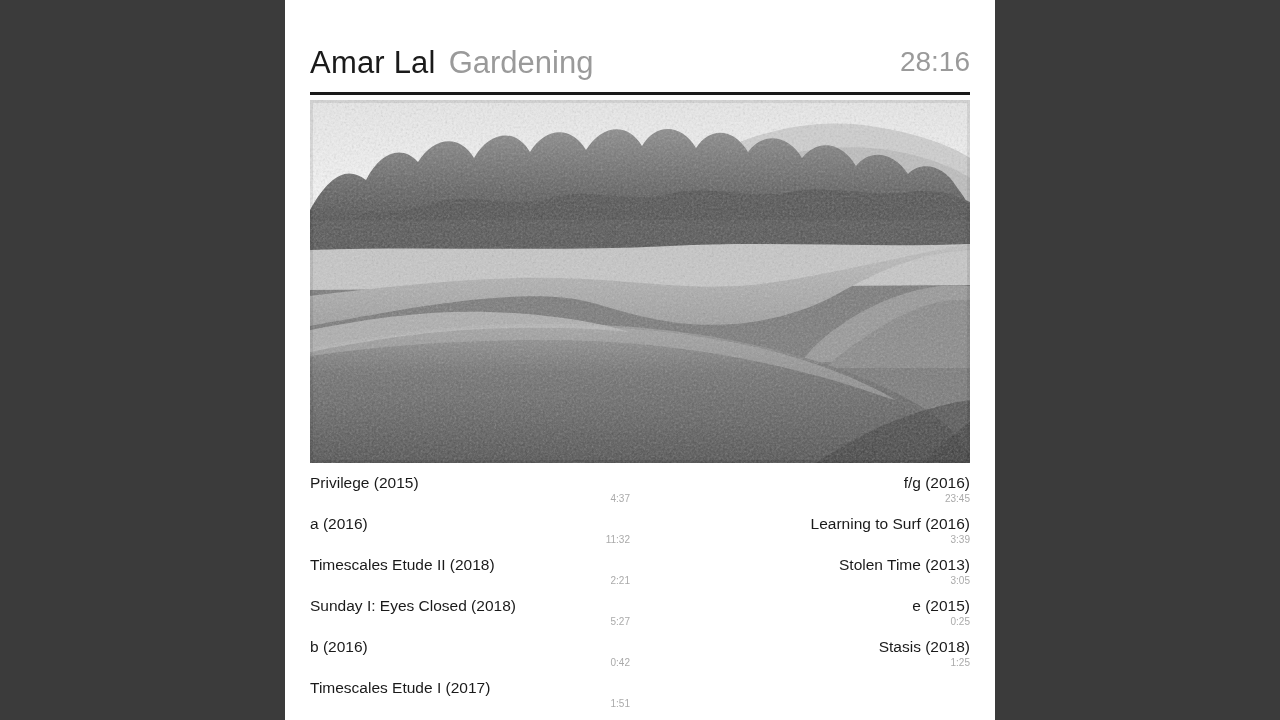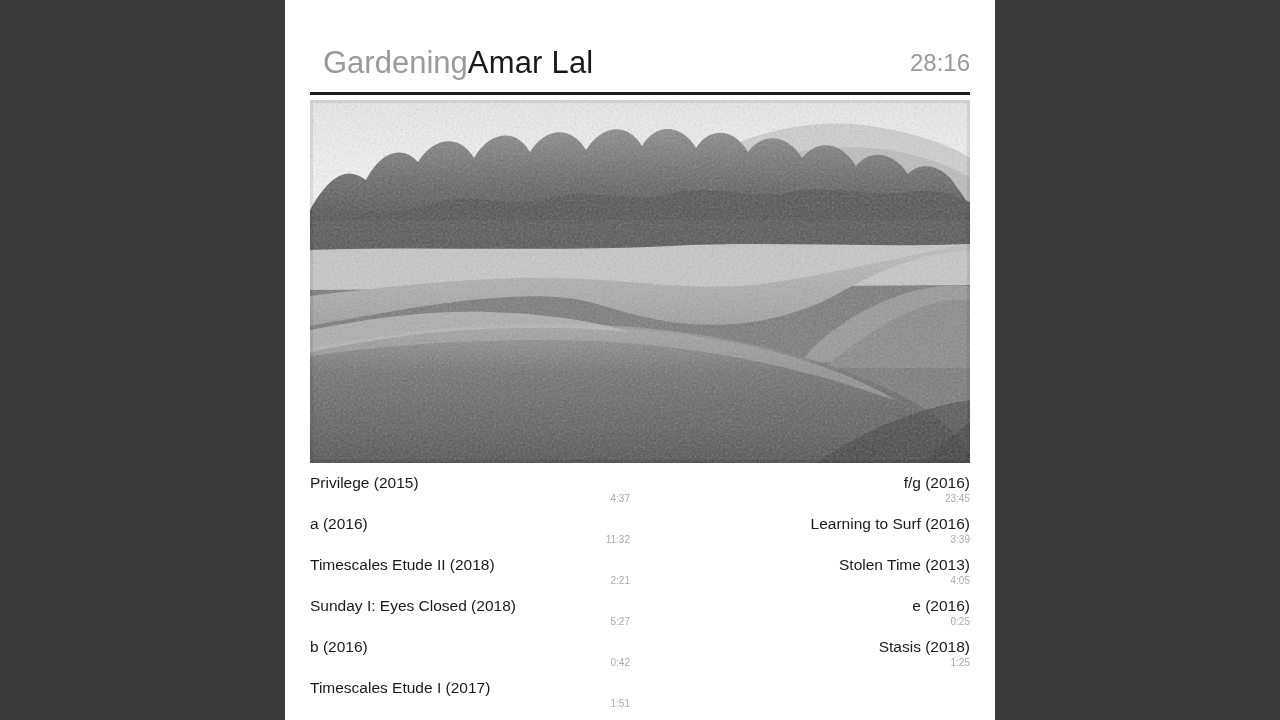--- a/index.html
+++ b/index.html
@@ -51,21 +51,21 @@
   #album {
     font-size: 31px;
     color: #9a9a9a;
     font-weight: 300;
     margin-left: 13px;
     white-space: nowrap;
   }
 
   #duration {
     margin-left: auto;
-    font-size: 24px;
+    font-size: 28px;
     color: #9a9a9a;
     font-weight: 300;
     white-space: nowrap;
     position: relative;
     top: -2px;
   }
 
   #rule {
     position: absolute;
     left: 25px;
@@ -124,22 +124,22 @@
     text-align: right;
   }
 </style>
 </head>
 <body>
 
 <div id="stage">
   <div id="page">
 
     <div id="header">
+      <span id="artist">Amar Lal</span>
       <span id="album">Gardening</span>
-      <span id="artist">Amar Lal</span>
       <span id="duration">28:16</span>
     </div>
 
     <div id="rule"></div>
 
     <div id="cover">
       <svg width="660" height="363" viewBox="0 0 660 363" preserveAspectRatio="none">
         <defs>
           <linearGradient id="skyG" x1="0" y1="0" x2="0" y2="1">
             <stop offset="0%" stop-color="#e9e9e9"></stop>
@@ -267,24 +267,24 @@
         <div class="track">
           <div class="track-title">f/g (2016)</div>
           <div class="track-time">23:45</div>
         </div>
         <div class="track">
           <div class="track-title">Learning to Surf (2016)</div>
           <div class="track-time">3:39</div>
         </div>
         <div class="track">
           <div class="track-title">Stolen Time (2013)</div>
-          <div class="track-time">4:05</div>
-        </div>
-        <div class="track">
-          <div class="track-title">e (2016)</div>
+          <div class="track-time">3:05</div>
+        </div>
+        <div class="track">
+          <div class="track-title">e (2015)</div>
           <div class="track-time">0:25</div>
         </div>
         <div class="track">
           <div class="track-title">Stasis (2018)</div>
           <div class="track-time">1:25</div>
         </div>
       </div>
     </div>
 
   </div>

